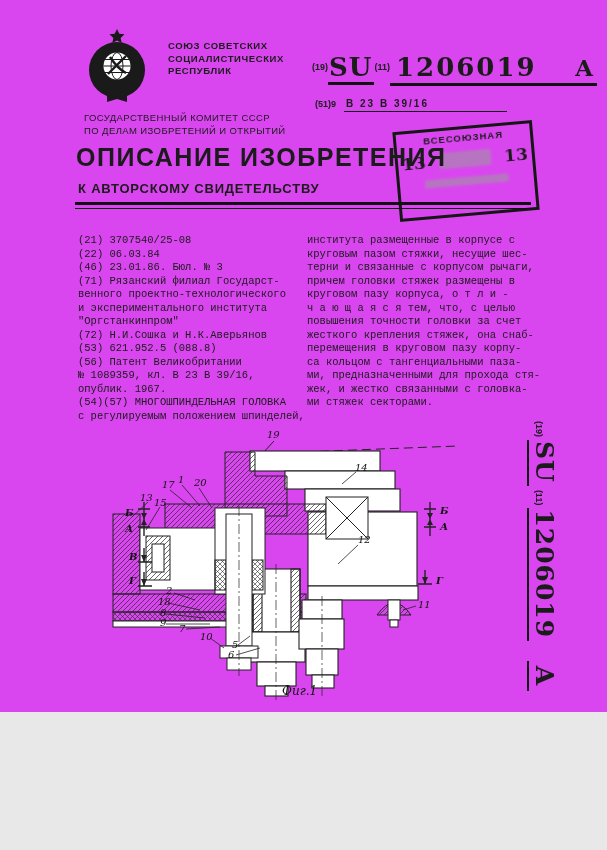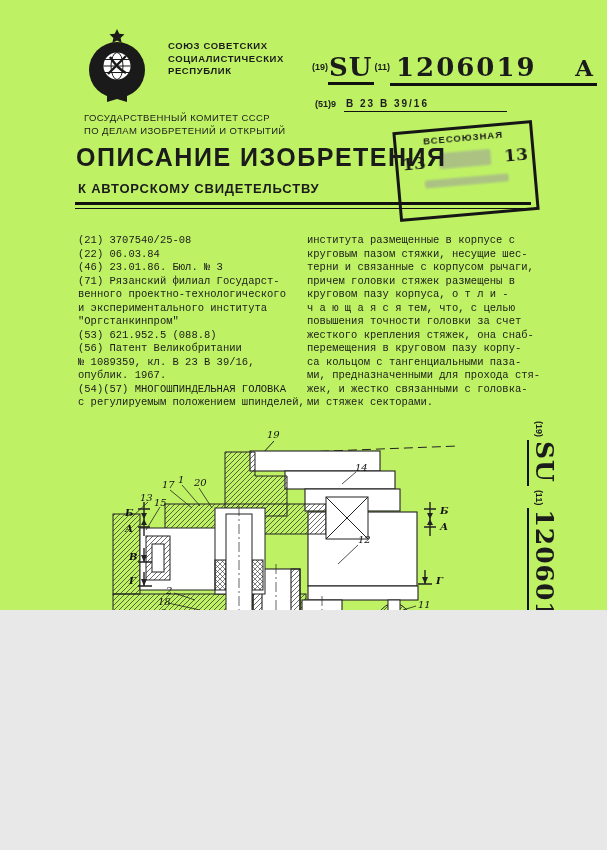--- a/index.html
+++ b/index.html
@@ -1,16 +1,16 @@
 <!DOCTYPE html>
 <html><head>
 <meta charset="utf-8">
 <style>
   html,body{margin:0;padding:0;background:#e8e8e8;}
-  .page{position:relative;width:607px;height:610px;background:#bef264;overflow:hidden;
+  .page{position:relative;width:607px;height:712px;background:#d946ef;overflow:hidden;
         font-family:"Liberation Sans",sans-serif;color:#1b1b1b;}
 
   
   .emblem{position:absolute;left:84px;top:28px;width:66px;height:78px;}
   .country{position:absolute;left:168px;top:40px;font-size:9.5px;font-weight:bold;
            line-height:12.5px;letter-spacing:.6px;}
   .pubnum{position:absolute;left:312px;top:52px;white-space:nowrap;
           font-family:"DejaVu Serif",serif;font-weight:bold;}
   .pn-small{font-size:9px;vertical-align:6px;font-family:"Liberation Sans",sans-serif;}
   .pn-su{font-size:26px;letter-spacing:1px;border-bottom:3px solid #111;padding:0 2px 0 1px;}
@@ -117,20 +117,21 @@
 
   <div class="cols">
     <div class="col col-left">
       <div>(21) 3707540/25-08</div>
       <div>(22) 06.03.84</div>
       <div>(46) 23.01.86. Бюл. № 3</div>
       <div>(71) Рязанский филиал Государст-</div>
       <div>венного проектно-технологического</div>
       <div>и экспериментального института</div>
       <div>"Оргстанкинпром"</div>
+      <div>(72) Н.И.Сошка и Н.К.Аверьянов</div>
       <div>(53) 621.952.5 (088.8)</div>
       <div>(56) Патент Великобритании</div>
       <div>№ 1089359, кл. B 23 B 39/16,</div>
       <div>опублик. 1967.</div>
       <div>(54)(57) МНОГОШПИНДЕЛЬНАЯ ГОЛОВКА</div>
       <div>с регулируемым положением шпинделей,</div>
     </div>
     <div class="col col-right">
       <div>института размещенные в корпусе с</div>
       <div>круговым пазом стяжки, несущие шес-</div>

